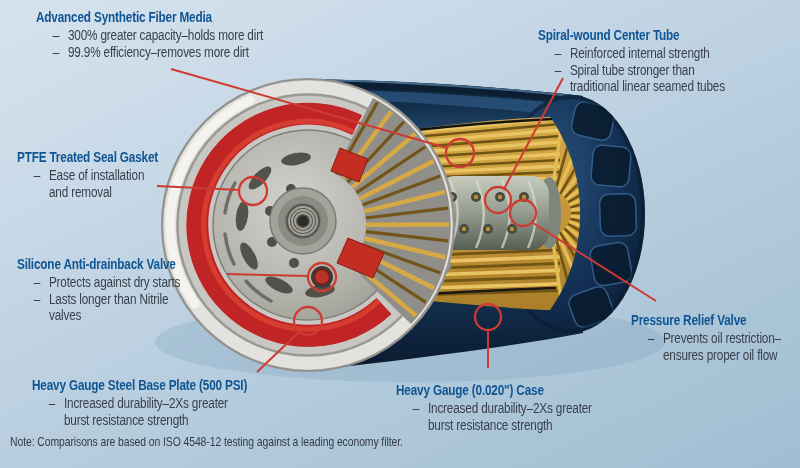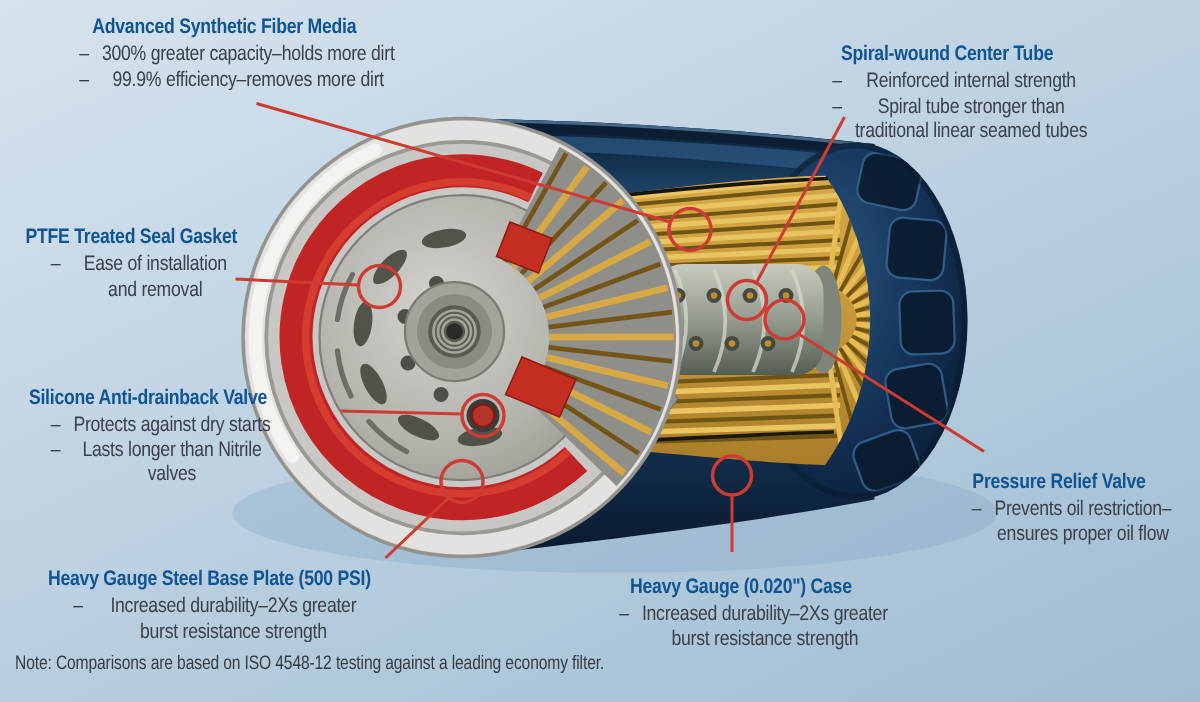--- a/index.html
+++ b/index.html
@@ -1,20 +1,19 @@
 <!DOCTYPE html>
 <html><head>
 <meta charset="utf-8">
 <style>
   html,body{margin:0;padding:0;}
   #stage{
     position:relative;width:800px;height:468px;overflow:hidden;
     font-family:"Liberation Sans",sans-serif;
     background:linear-gradient(155deg,#d6e3ee 0%,#c4d6e5 35%,#afc8da 70%,#a2bdd2 100%);
-    text-align:center;
   }
   #art{position:absolute;left:0;top:0;}
   .callout{position:absolute;transform:scaleX(.84);transform-origin:left top;}
   .ct{font-size:14px;font-weight:bold;color:#0f5493;white-space:nowrap;letter-spacing:-.2px;margin-bottom:2px;}
   .bl,.cl{position:relative;padding-left:38px;font-size:14px;color:#39414c;line-height:16.5px;white-space:nowrap;letter-spacing:-.2px;}
   .bl .dash{position:absolute;left:20px;}
   #note{position:absolute;left:10px;top:434px;font-size:13px;color:#333c46;white-space:nowrap;transform:scaleX(.8);transform-origin:left top;letter-spacing:-.1px;}
 </style>
 </head>
 <body>

